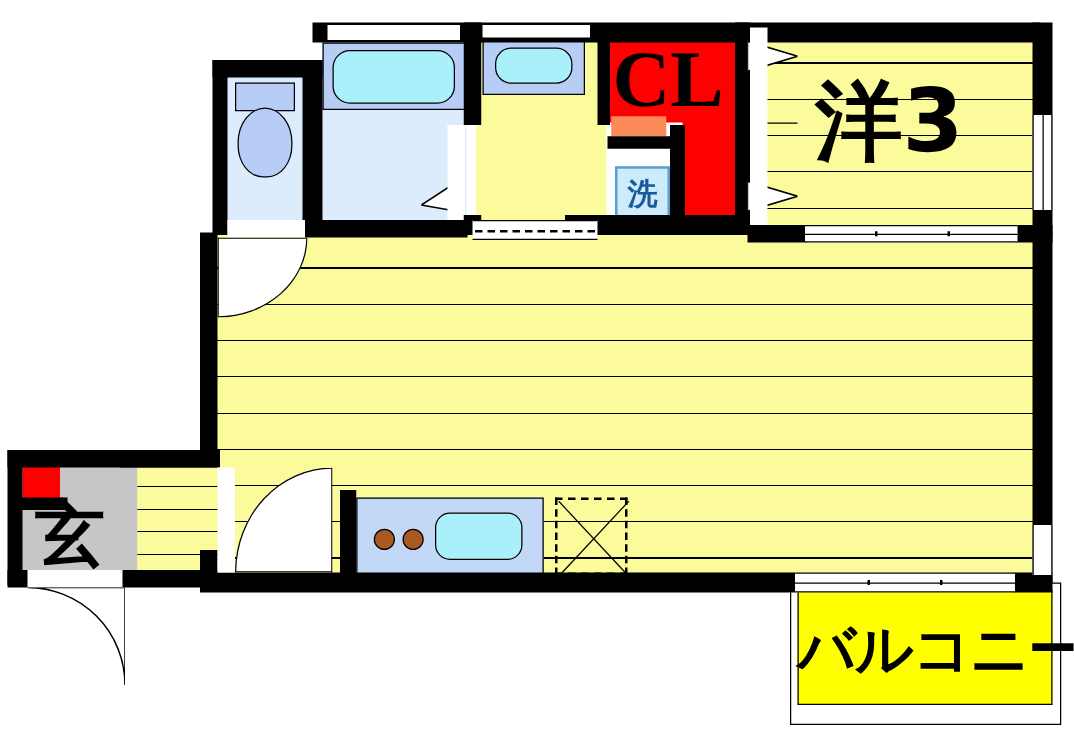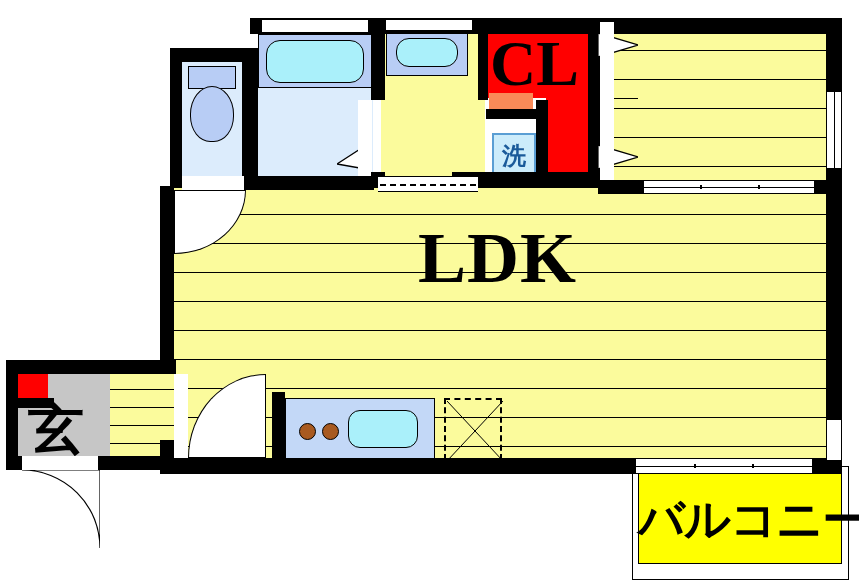--- a/index.html
+++ b/index.html
@@ -376,18 +376,18 @@
 
   <div class="abs slider" style="left:636px; top:458px; width:176px; height:16px;">
     <div class="slider-div" style="left:58px;"></div>
     <div class="slider-div" style="left:116px;"></div>
   </div>
 
   <div class="abs" style="left:262px; top:20px; width:106px; height:12px; background:#ffffff;"></div>
 
   <div class="abs" style="left:386px; top:20px; width:86px; height:10px; background:#ffffff;"></div>
 
-  <div class="label label-ldk abs" style="left:418px; top:222px;">LDK</div>
-
+
+  <div class="label label-cjk label-yo abs" style="left:652px; top:62px;">洋3</div>
 
   <div class="label label-cl abs" style="left:490px; top:32px;">CL</div>
 
 </div>
 
 </body></html>

